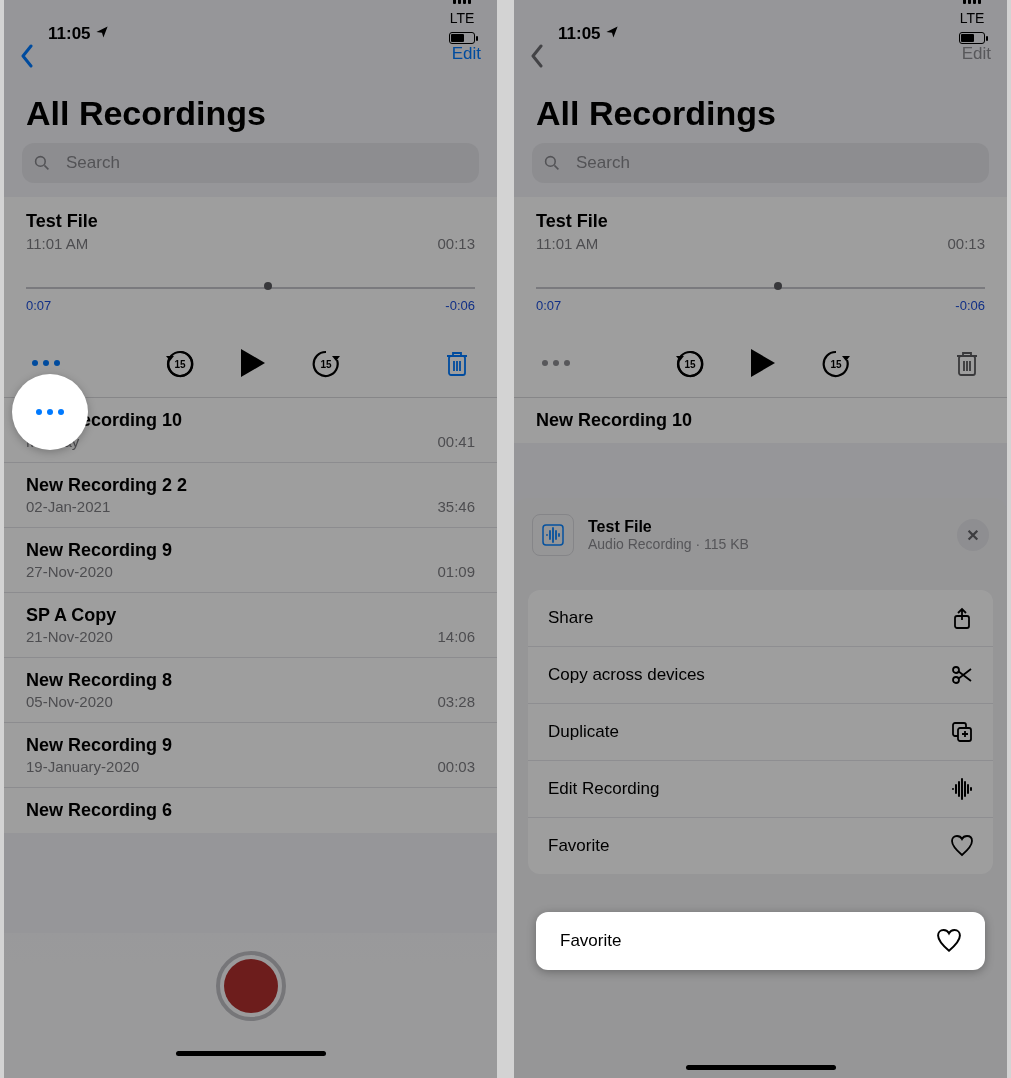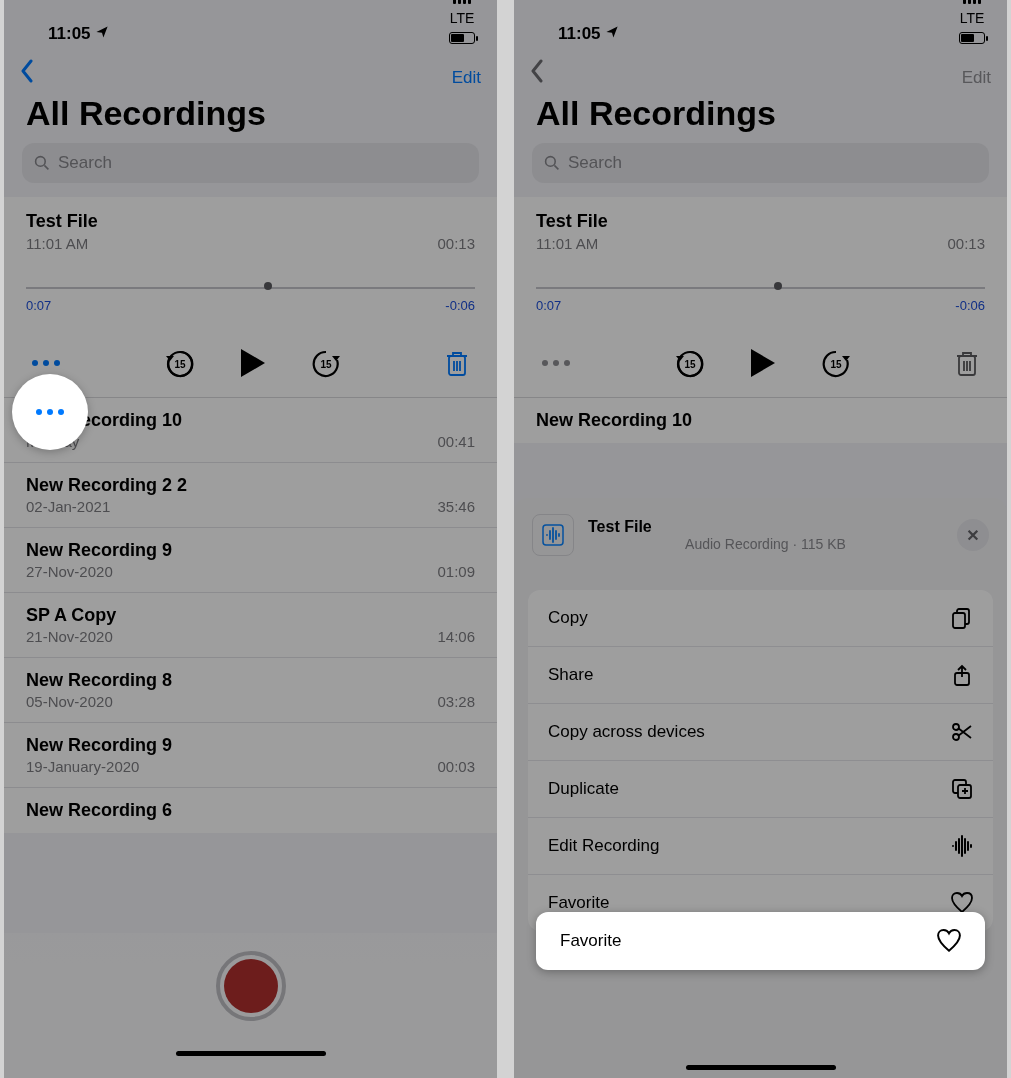--- a/index.html
+++ b/index.html
@@ -51,34 +51,34 @@
   .bars span:nth-child(4){height:14px}
   .battery {
     width:26px;height:12px;border:1.5px solid #000;border-radius:3px;position:relative;
   }
   .battery::after{content:"";position:absolute;right:-4px;top:3px;width:2px;height:5px;background:#000;border-radius:1px;}
   .battery-fill{position:absolute;left:1px;top:1px;bottom:1px;width:55%;background:#000;border-radius:1px;}
 
   
   .nav {
     height: 44px;
-    display:flex; align-items:flex-end; justify-content:space-between;
+    display:flex; align-items:flex-start; justify-content:space-between;
     padding: 0 16px;
     font-size:17px;
     color:#007aff;
   }
   .back-chevron svg{width:14px;height:24px;}
   .dim .nav .back-chevron svg path{stroke:#6d6d72;}
 
   .title {
     font-size:34px; font-weight:700; padding: 6px 22px 10px;
   }
   .search {
     margin:0 18px 14px; background:#e4e4e9; border-radius:12px;
-    height:40px; display:flex; align-items:center; gap:8px; padding:0 12px;
+    height:40px; display:flex; align-items:center; gap:16px; padding:0 12px;
     color:#87878c; font-size:17px;
   }
   .search svg{width:16px;height:16px;}
 
   
   .expanded {
     background:#fff; padding: 14px 22px 18px;
     border-bottom:1px solid #d8d8dc;
   }
   .exp-title{font-size:18px;font-weight:600;}
@@ -129,21 +129,21 @@
     background:#f2f2f4;
     border-radius:14px 14px 0 0;
     z-index:40;
     padding-bottom:10px;
   }
   .sheet-head{display:flex;align-items:center;gap:14px;padding:16px 18px 18px;}
   .sheet-icon{width:42px;height:42px;border:1px solid #d7d7db;border-radius:8px;display:flex;align-items:center;justify-content:center;color:#0a84ff;}
   .sheet-icon svg{width:22px;height:22px;}
   .sheet-head-txt{flex:1;}
   .sheet-head-title{font-size:16px;font-weight:600;}
-  .sheet-head-sub{font-size:14px;color:#8a8a8f;text-align:center;}
+  .sheet-head-sub{font-size:14px;color:#8a8a8f;}
   .sheet-close{width:32px;height:32px;border-radius:50%;background:#e5e5ea;display:flex;align-items:center;justify-content:center;color:#636368;font-size:16px;font-weight:600;}
   .menu-group{background:#fff;margin:16px 14px 0;border-radius:12px;overflow:hidden;}
   .menu-row{display:flex;align-items:center;justify-content:space-between;padding:17px 20px;border-bottom:1px solid #e6e6ea;font-size:17px;}
   .menu-group .menu-row:last-child{border-bottom:none;}
   .menu-row svg{width:22px;height:22px;}
 
   
   .highlight-row{
     position:absolute; z-index:110;
     background:#fff;border-radius:12px;
@@ -477,26 +477,20 @@
         </div>
       <div class="sheet-head-txt">
         <div class="sheet-head-title">Test File</div>
         <div class="sheet-head-sub">Audio Recording · 115 KB</div>
       </div>
       <div class="sheet-close">✕</div>
     </div>
 
     <div class="menu-group">
       <div class="menu-row">
-        <span>Copy</span>
-        <svg viewBox="0 0 22 22">
-            <use href="#icon-copy"></use>
-          </svg>
-      </div>
-      <div class="menu-row">
         <span>Share</span>
         <svg viewBox="0 0 22 22">
             <use href="#icon-share"></use>
           </svg>
       </div>
       <div class="menu-row">
         <span>Copy across devices</span>
         <svg viewBox="0 0 22 22">
             <use href="#icon-scissors"></use>
           </svg>

